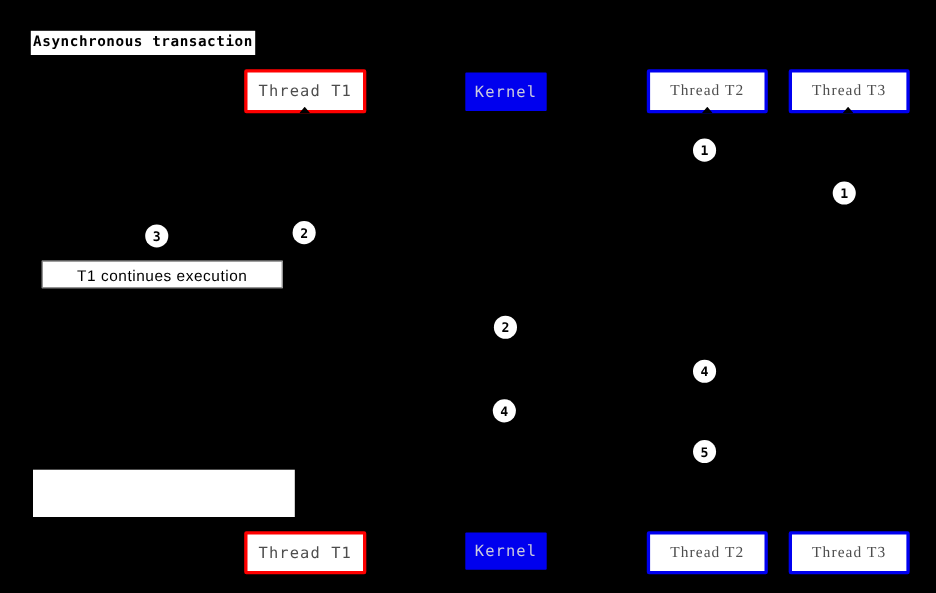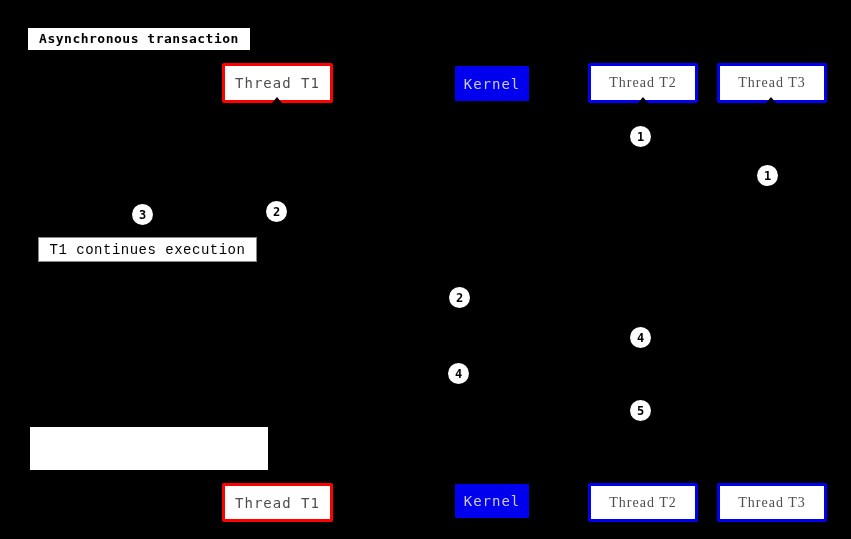--- a/index.html
+++ b/index.html
@@ -15,21 +15,21 @@
     position: relative;
     width: 851px;
     height: 539px;
     background: var(--background);
     font-family: "DejaVu Sans Mono", monospace;
     overflow: hidden;
   }
   .title {
     position: absolute;
     left: 28px; top: 28px;
-    width: 222px; height: 22px;
+    width: 204px; height: 22px;
     box-sizing: border-box;
     background: #ffffff;
     color: #000000;
     font-size: 13px;
     font-weight: bold;
     letter-spacing: 0.5px;
     line-height: 22px;
     text-align: center;
     white-space: nowrap;
   }
@@ -47,21 +47,20 @@
     border-radius: 2px;
     text-align: center;
   }
   .pbox.red  { border: 3px solid var(--red-accent); }
   .pbox.blue { border: 3px solid var(--blue-accent); font-family: Liberation Serif, serif; }
   .pbox.kernel {
     background: var(--kernel-fill);
     color: var(--kernel-text);
     border: none;
     border-radius: 1px;
-    margin-left: 32px;
   }
   
   .t1-top { left: 222px; top: 63px; width: 111px; height: 40px; }
   .k-top  { left: 423px; top: 66px; width: 74px;  height: 35px; }
   .t2-top { left: 588px; top: 63px; width: 110px; height: 40px; }
   .t3-top { left: 717px; top: 63px; width: 110px; height: 40px; }
   
   .t1-bot { left: 222px; top: 483px; width: 111px; height: 39px; }
   .k-bot  { left: 423px; top: 484px; width: 74px;  height: 34px; }
   .t2-bot { left: 588px; top: 483px; width: 110px; height: 39px; }
@@ -88,21 +87,21 @@
     align-items: center;
     justify-content: center;
     z-index: 6;
   }
   .note {
     position: absolute;
     box-sizing: border-box;
     background: #ffffff;
     color: #000000;
     border: 1px solid #888888;
-    font-family: Liberation Mono, monospace;
+    font-family: Liberation Sans, sans-serif;
     font-size: 14px;
     letter-spacing: 0.5px;
     display: flex;
     align-items: center;
     justify-content: center;
     white-space: nowrap;
   }
   .note.t1cont { left: 38px; top: 237px; width: 219px; height: 25px; }
   .note.blank  { left: 30px; top: 427px; width: 238px; height: 43px; border: none; }
 </style>

